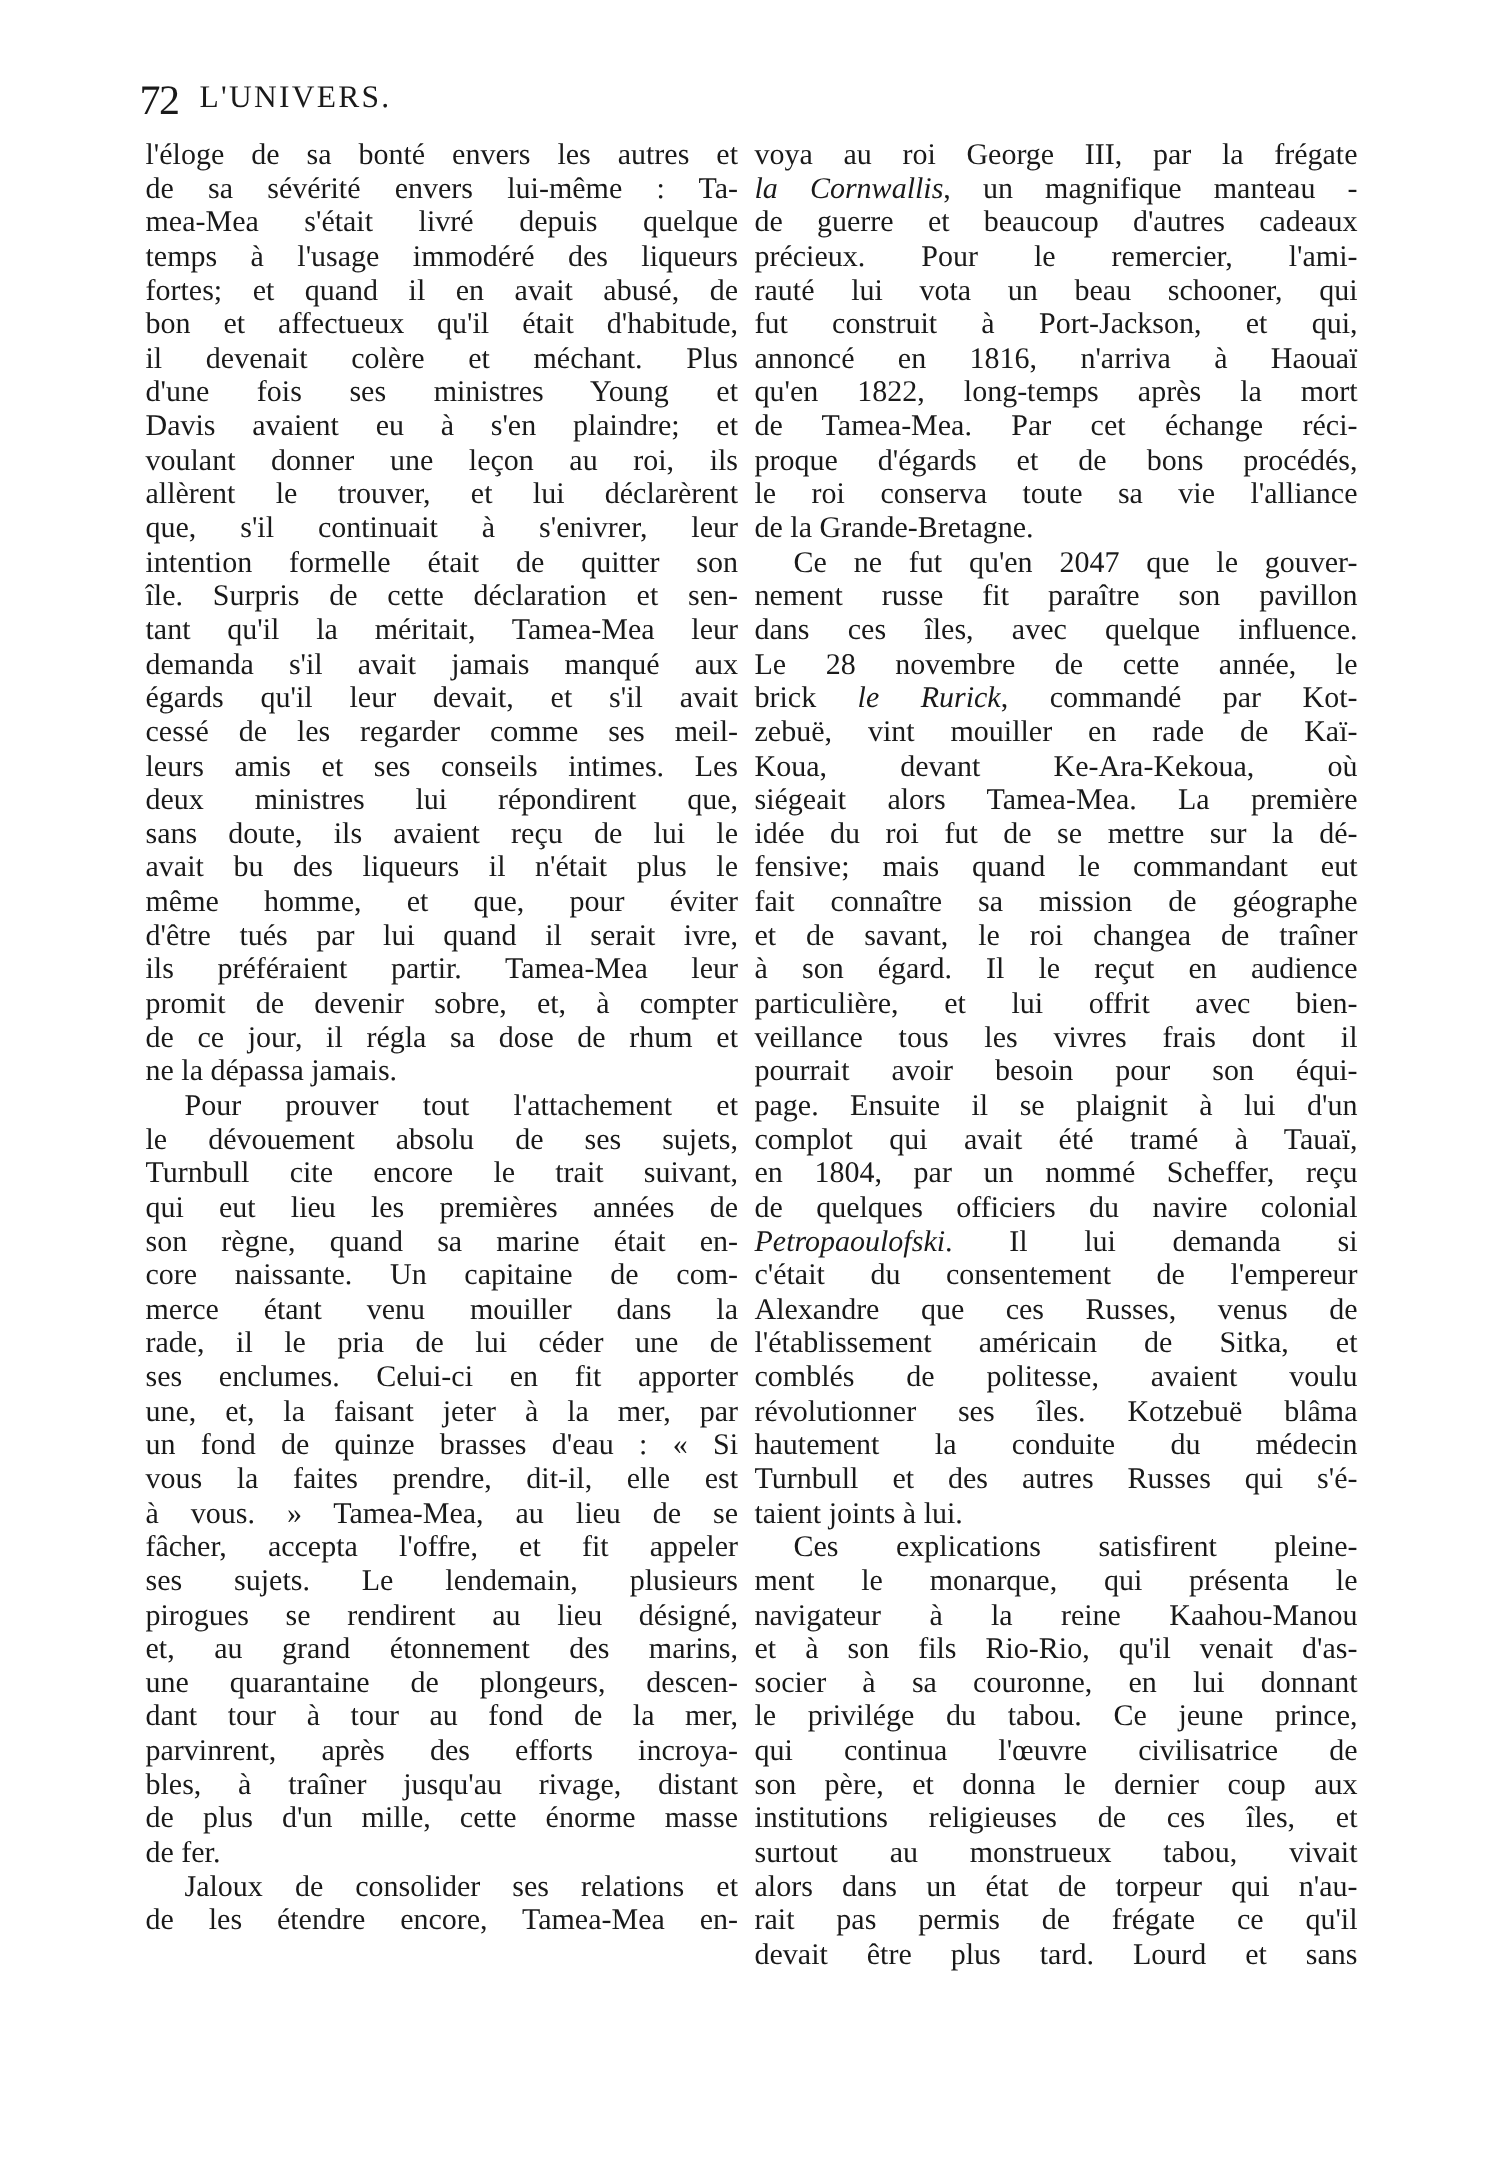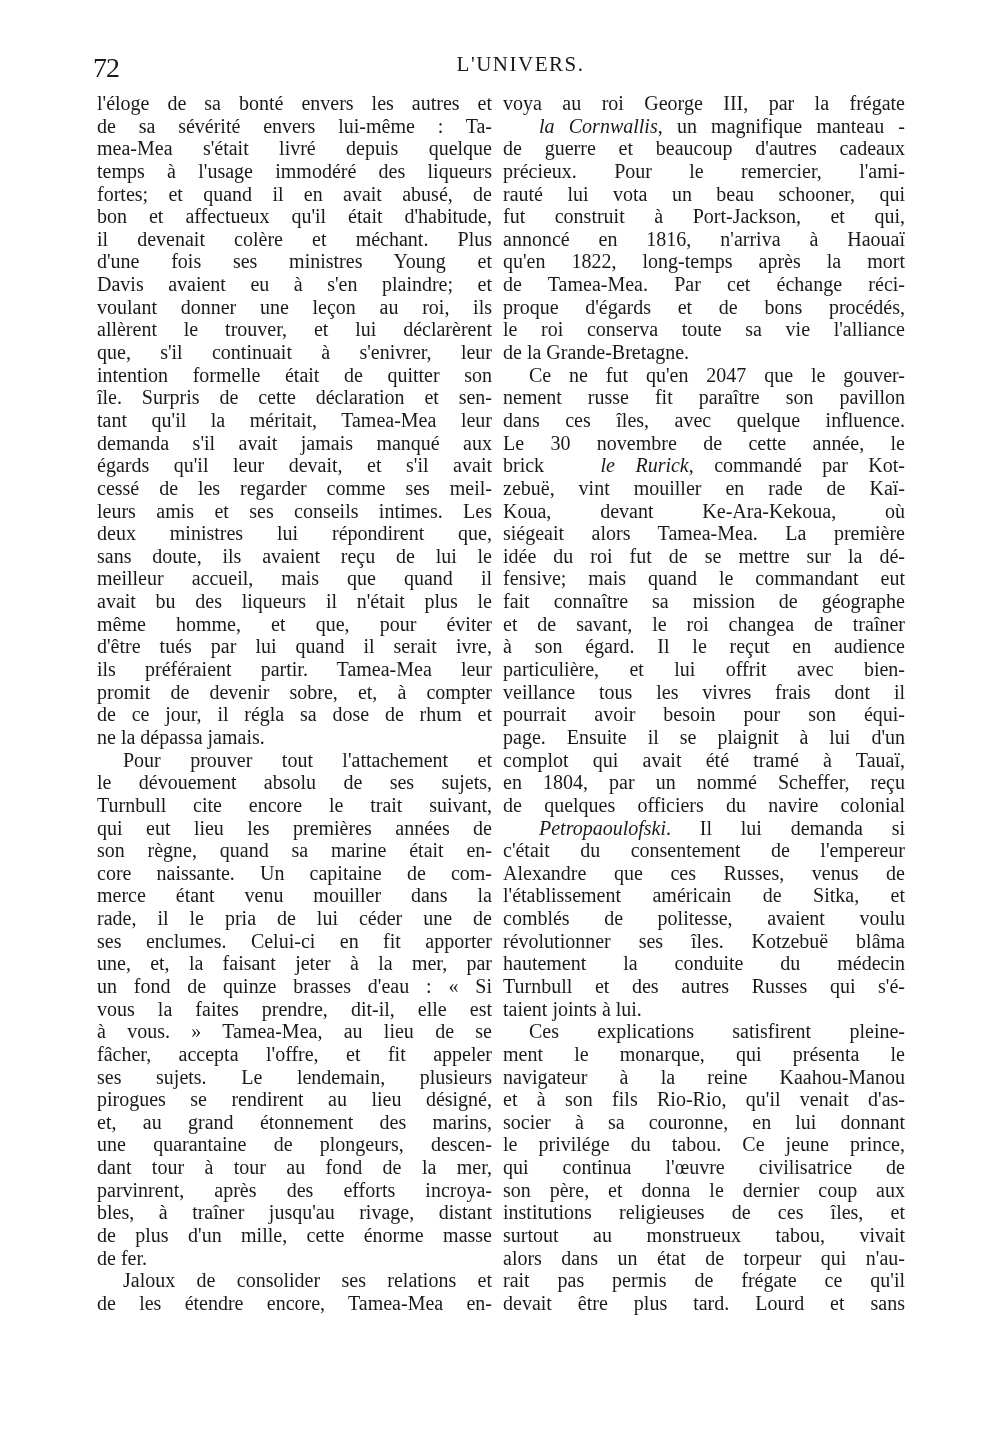--- a/index.html
+++ b/index.html
@@ -28,21 +28,20 @@
     top: 0;
     font-size: 28px;
     font-weight: normal;
     letter-spacing: -1px;
   }
   .running-title {
     position: absolute;
     left: 0;
     right: 0;
     top: 0;
-    text-align: center;
     font-size: 21px;
     letter-spacing: 1.5px;
     padding-left: 40px;
   }
   .column {
     position: absolute;
     top: 92px;
     width: 395px;
   }
   .col-left { left: 97px; }
@@ -56,21 +55,21 @@
     text-align: justify;
     text-align-last: justify;
     overflow: visible;
   }
   .line.last {
     text-align-last: left;
   }
   .line.indent {
     padding-left: 26px;
   }
-  .line .it { font-style: italic; margin-left: 36px; }
+  .line .it { font-style: italic; }
 </style>
 </head>
 <body>
 
 <div class="page-header">
   <span class="page-number">72</span>
   <span class="running-title">L'UNIVERS.</span>
 </div>
 
 <div class="column col-left">
@@ -88,21 +87,20 @@
     <span class="line">que, s'il continuait à s'enivrer, leur</span>
     <span class="line">intention formelle était de quitter son</span>
     <span class="line">île. Surpris de cette déclaration et sen-</span>
     <span class="line">tant qu'il la méritait, Tamea-Mea leur</span>
     <span class="line">demanda s'il avait jamais manqué aux</span>
     <span class="line">égards qu'il leur devait, et s'il avait</span>
     <span class="line">cessé de les regarder comme ses meil-</span>
     <span class="line">leurs amis et ses conseils intimes. Les</span>
     <span class="line">deux ministres lui répondirent que,</span>
     <span class="line">sans doute, ils avaient reçu de lui le</span>
-    <span class="line">meilleur accueil, mais que quand il</span>
     <span class="line">avait bu des liqueurs il n'était plus le</span>
     <span class="line">même homme, et que, pour éviter</span>
     <span class="line">d'être tués par lui quand il serait ivre,</span>
     <span class="line">ils préféraient partir. Tamea-Mea leur</span>
     <span class="line">promit de devenir sobre, et, à compter</span>
     <span class="line">de ce jour, il régla sa dose de rhum et</span>
     <span class="line last">ne la dépassa jamais.</span>
     <span class="line indent">Pour prouver tout l'attachement et</span>
     <span class="line">le dévouement absolu de ses sujets,</span>
     <span class="line">Turnbull cite encore le trait suivant,</span>
@@ -138,21 +136,21 @@
     <span class="line">fut construit à Port-Jackson, et qui,</span>
     <span class="line">annoncé en 1816, n'arriva à Haouaï</span>
     <span class="line">qu'en 1822, long-temps après la mort</span>
     <span class="line">de Tamea-Mea. Par cet échange réci-</span>
     <span class="line">proque d'égards et de bons procédés,</span>
     <span class="line">le roi conserva toute sa vie l'alliance</span>
     <span class="line last">de la Grande-Bretagne.</span>
     <span class="line indent">Ce ne fut qu'en 2047 que le gouver-</span>
     <span class="line">nement russe fit paraître son pavillon</span>
     <span class="line">dans ces îles, avec quelque influence.</span>
-    <span class="line">Le 30 novembre de cette année, le</span>
+    <span class="line">Le 28 novembre de cette année, le</span>
     <span class="line"><span>brick </span><span class="it">le Rurick</span><span>, commandé par Kot-</span></span>
     <span class="line">zebuë, vint mouiller en rade de Kaï-</span>
     <span class="line">Koua, devant Ke-Ara-Kekoua, où</span>
     <span class="line">siégeait alors Tamea-Mea. La première</span>
     <span class="line">idée du roi fut de se mettre sur la dé-</span>
     <span class="line">fensive; mais quand le commandant eut</span>
     <span class="line">fait connaître sa mission de géographe</span>
     <span class="line">et de savant, le roi changea de traîner</span>
     <span class="line">à son égard. Il le reçut en audience</span>
     <span class="line">particulière, et lui offrit avec bien-</span>

